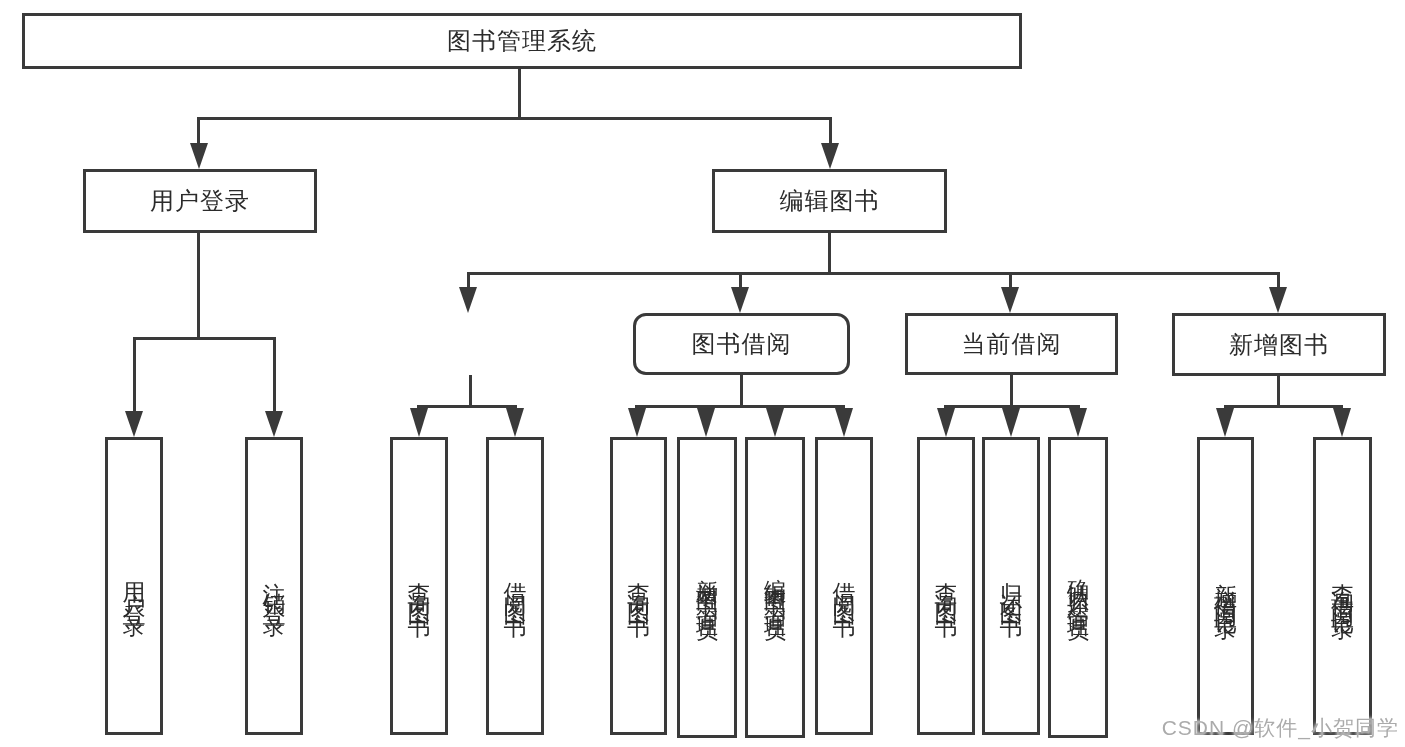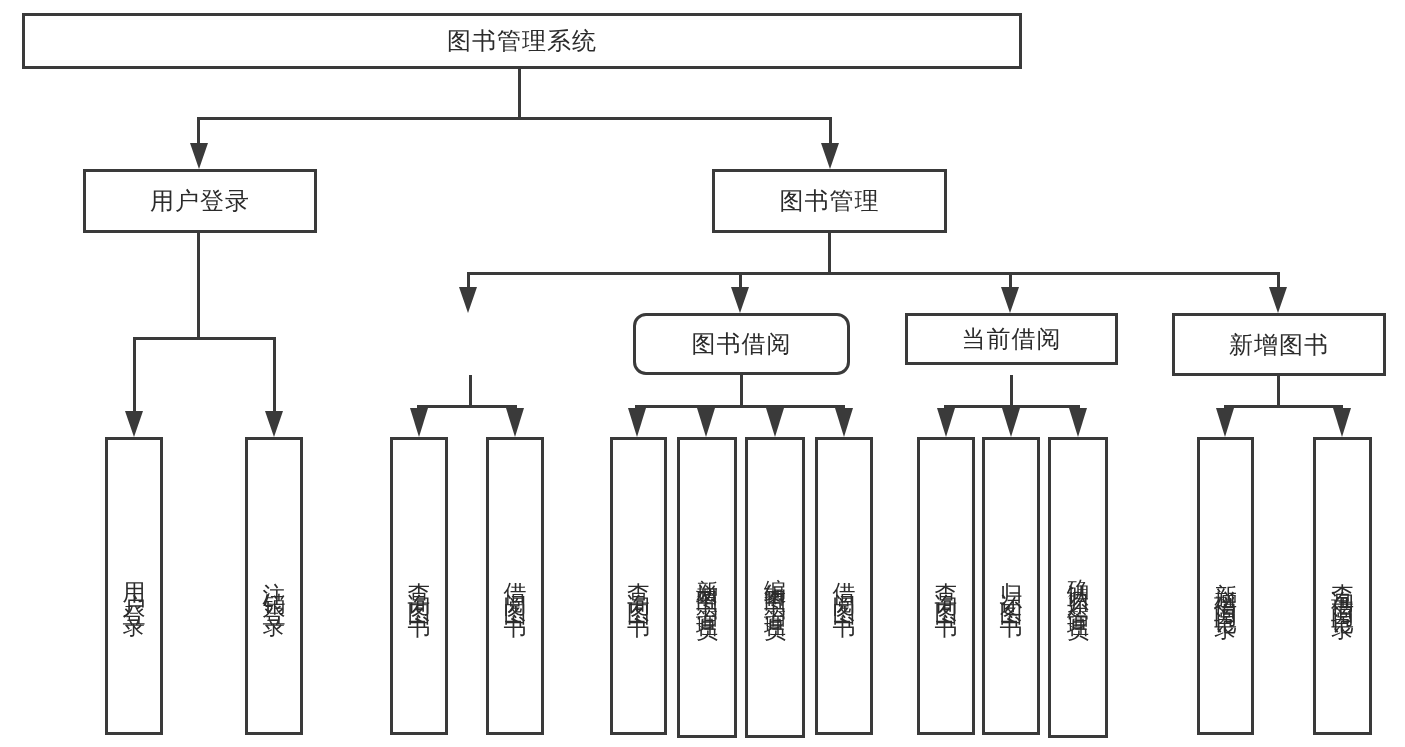--- a/index.html
+++ b/index.html
@@ -44,42 +44,42 @@
   <div class="box hbox" style="left:22px;top:13px;width:1000px;height:56px;">图书管理系统</div>
 
   <div class="vline" style="left:518px;top:69px;height:51px;"></div>
   <div class="hline" style="left:198px;top:117px;width:634px;"></div>
   <div class="vline" style="left:197px;top:117px;height:30px;"></div>
   <div class="arrow" style="left:190px;top:143px;"></div>
   <div class="vline" style="left:829px;top:117px;height:30px;"></div>
   <div class="arrow" style="left:821px;top:143px;"></div>
 
   <div class="box hbox" style="left:83px;top:169px;width:234px;height:64px;">用户登录</div>
-  <div class="box hbox" style="left:712px;top:169px;width:235px;height:64px;">图书管理</div>
+  <div class="box hbox" style="left:712px;top:169px;width:235px;height:64px;">编辑图书</div>
 
   <div class="vline" style="left:197px;top:233px;height:107px;"></div>
   <div class="hline" style="left:133px;top:337px;width:143px;"></div>
   <div class="vline" style="left:133px;top:337px;height:77px;"></div>
   <div class="arrow" style="left:125px;top:411px;"></div>
   <div class="vline" style="left:273px;top:337px;height:77px;"></div>
   <div class="arrow" style="left:265px;top:411px;"></div>
 
   <div class="vline" style="left:828px;top:233px;height:42px;"></div>
   <div class="hline" style="left:467px;top:272px;width:813px;"></div>
   <div class="vline" style="left:467px;top:272px;height:17px;"></div>
   <div class="arrow" style="left:459px;top:287px;"></div>
   <div class="vline" style="left:739px;top:272px;height:17px;"></div>
   <div class="arrow" style="left:731px;top:287px;"></div>
   <div class="vline" style="left:1009px;top:272px;height:17px;"></div>
   <div class="arrow" style="left:1001px;top:287px;"></div>
   <div class="vline" style="left:1277px;top:272px;height:17px;"></div>
   <div class="arrow" style="left:1269px;top:287px;"></div>
 
   <div class="box hbox" style="left:633px;top:313px;width:217px;height:62px;border-radius:13px;">图书借阅</div>
-  <div class="box hbox" style="left:905px;top:313px;width:213px;height:52px;text-align:center;">当前借阅</div>
+  <div class="box hbox" style="left:905px;top:313px;width:213px;height:62px;text-align:center;">当前借阅</div>
   <div class="box hbox" style="left:1172px;top:313px;width:214px;height:63px;">新增图书</div>
 
   <div class="vline" style="left:469px;top:375px;height:33px;"></div>
   <div class="hline" style="left:417px;top:405px;width:100px;"></div>
   <div class="arrow tall" style="left:410px;top:408px;"></div>
   <div class="arrow tall" style="left:506px;top:408px;"></div>
 
   <div class="vline" style="left:740px;top:375px;height:33px;"></div>
   <div class="hline" style="left:635px;top:405px;width:210px;"></div>
   <div class="arrow tall" style="left:628px;top:408px;"></div>
@@ -135,13 +135,14 @@
       <span>确认归还（管理员）</span>
     </div>
 
   <div class="box vbox v6" style="left:1197px;top:437px;width:57px;height:298px;">
       <span>新增借阅记录</span>
     </div>
   <div class="box vbox v6" style="left:1313px;top:437px;width:59px;height:298px;">
       <span>查询借阅记录</span>
     </div>
 
+  <div id="watermark">CSDN @软件_小贺同学</div>
 </div>
 
 </body></html>

